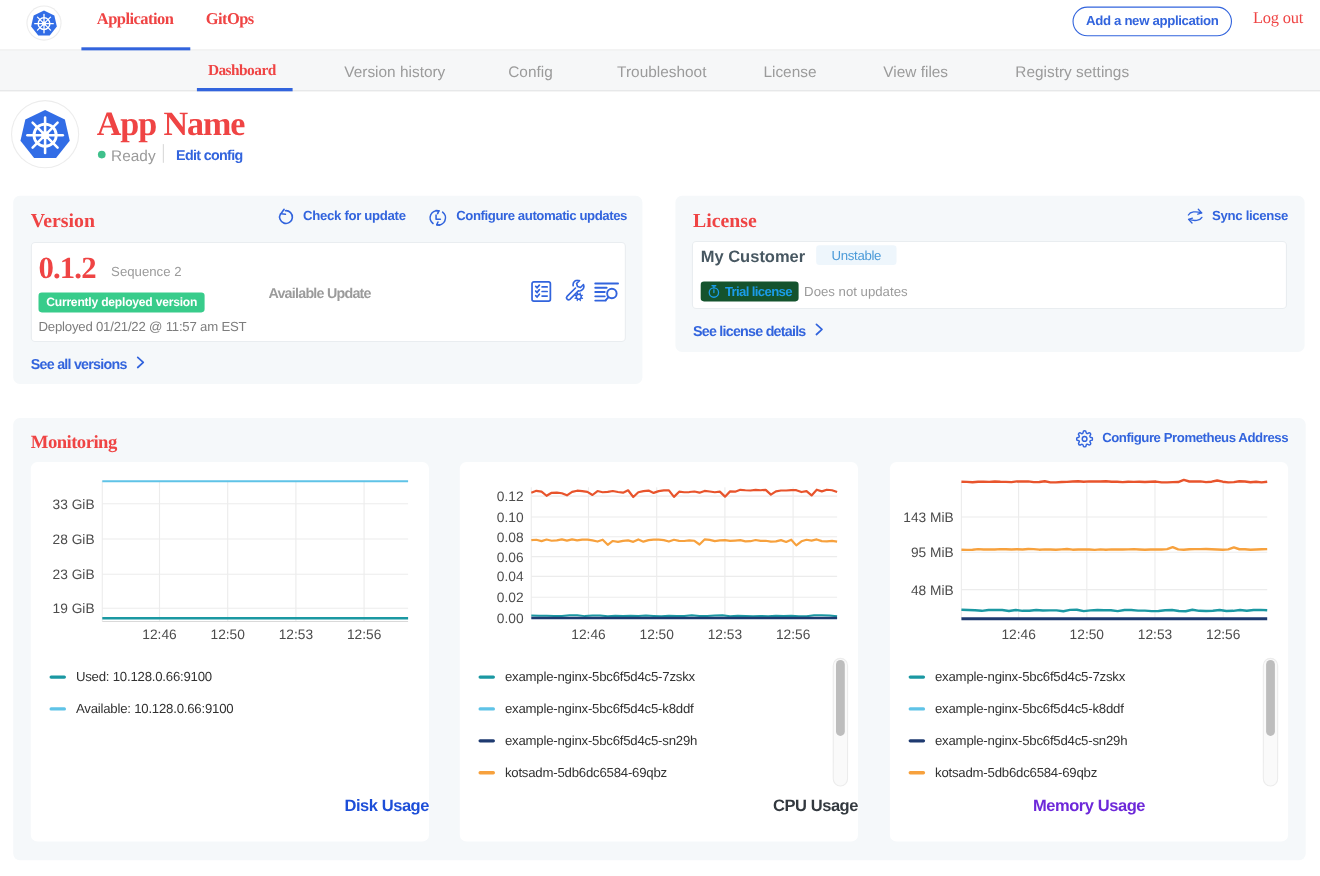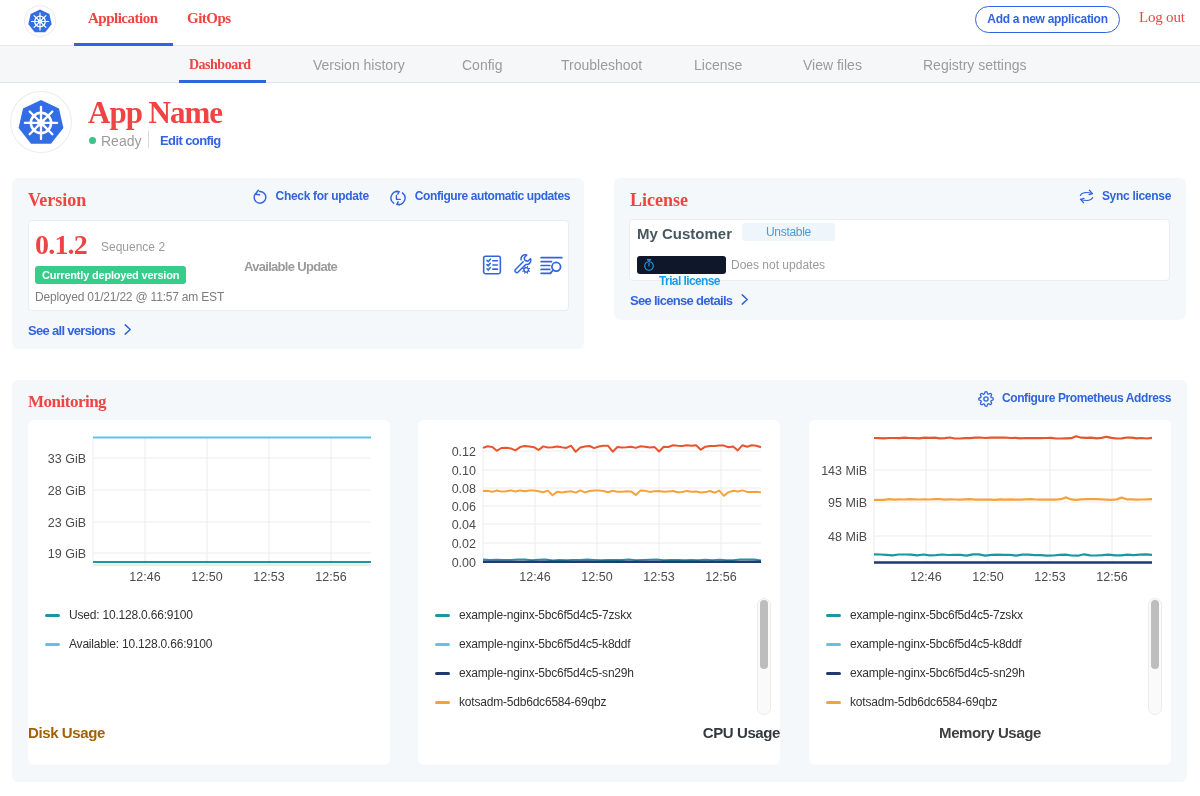--- a/index.html
+++ b/index.html
@@ -142,22 +142,22 @@
     <path d="M 3.0 9.4 C 5.5 4.8, 13 4.2, 20.4 6.6"></path>
     <path d="M 16.2 1.9 L 20.8 6.7 L 15.6 8.4"></path>
     <path d="M 21.0 12.6 C 18.5 17.2, 11 17.8, 3.6 15.4"></path>
     <path d="M 7.8 20.1 L 3.2 15.3 L 8.4 13.6"></path>
   </svg>
   <span class="link" style="font-size:12px;letter-spacing:-0.3px;">Sync license</span>
 </div>
 
 <div class="abs" style="left:629px;top:219px;width:541px;height:62px;background:#fff;border:1px solid #e9edf0;border-radius:4px;"></div>
 <div class="abs" style="left:637px;top:225px;font-size:15px;font-weight:bold;color:#475761;">My Customer</div>
-<div class="abs" style="left:742px;top:223px;height:18px;background:#eef6fc;border-radius:3px;color:#4a9ad8;font-size:12px;letter-spacing:-0.3px;line-height:18px;padding:0 24px;">Unstable</div>
-<div class="abs" style="left:637px;top:256px;height:18px;background:#0f172a;border-radius:3px;color:#1b9ce8;font-size:12px;font-weight:bold;letter-spacing:-0.6px;line-height:18px;padding:16px 6px 0 22px;">Trial license</div>
+<div class="abs" style="left:742px;top:223px;height:18px;background:#eef6fc;border-radius:3px;color:#4a9ad8;font-size:12px;letter-spacing:-0.3px;line-height:18px;padding:0 14px;">Unstable</div>
+<div class="abs" style="left:637px;top:256px;height:18px;background:#14532d;border-radius:3px;color:#1b9ce8;font-size:12px;font-weight:bold;letter-spacing:-0.6px;line-height:18px;padding:0 6px 0 22px;">Trial license</div>
 <svg class="abs" style="left:643px;top:259px;" width="12" height="12" viewBox="0 0 24 24" fill="none" stroke="#1b9ce8" stroke-width="2.4" stroke-linecap="round">
   <circle cx="12" cy="14" r="8.5"></circle>
       <line x1="12" y1="14" x2="12" y2="9"></line>
       <line x1="9" y1="1.5" x2="15" y2="1.5" stroke-width="3"></line>
       <line x1="12" y1="2" x2="12" y2="5"></line>
 </svg>
 <div class="abs gray" style="left:731px;top:258px;font-size:12px;">Does not updates</div>
 <div class="abs flexr" style="left:630px;top:293px;height:15px;">
   <span class="link" style="font-size:13px;letter-spacing:-0.7px;">See license details</span>
   <svg style="margin-left:7px;" width="11" height="13" viewBox="0 0 12 12" fill="none" stroke="#3264dd" stroke-width="1.7" stroke-linecap="round" stroke-linejoin="round">
@@ -195,21 +195,21 @@
         <text x="179" y="161" text-anchor="middle" font-size="12.5" fill="#4c4c4c" font-family="Liberation Sans, sans-serif">12:50</text>
         <text x="241" y="161" text-anchor="middle" font-size="12.5" fill="#4c4c4c" font-family="Liberation Sans, sans-serif">12:53</text>
         <text x="303" y="161" text-anchor="middle" font-size="12.5" fill="#4c4c4c" font-family="Liberation Sans, sans-serif">12:56</text>
         <polyline points="65.0,17.5 343.0,17.5" fill="none" stroke="#5fc3e7" stroke-width="2" stroke-linejoin="round"></polyline>
         <polyline points="65.0,142.0 343.0,142.0" fill="none" stroke="#1a98a2" stroke-width="2.2" stroke-linejoin="round"></polyline>
       </svg>
 <div class="abs" style="left:17px;top:194px;width:15px;height:2.6px;border-radius:2px;background:#1a98a2;"></div>
 <div class="abs" style="left:41px;top:188px;font-size:12px;letter-spacing:-0.2px;color:#323232;">Used: 10.128.0.66:9100</div>
 <div class="abs" style="left:17px;top:223px;width:15px;height:2.6px;border-radius:2px;background:#5fc3e7;"></div>
 <div class="abs" style="left:41px;top:217px;font-size:12px;letter-spacing:-0.2px;color:#323232;">Available: 10.128.0.66:9100</div>
-<div class="abs" style="left:0;top:304px;width:362px;text-align:left;font-size:15px;font-weight:bold;letter-spacing:-0.4px;color:#a16207;">Disk Usage</div>
+<div class="abs" style="left:0;top:304px;width:362px;text-align:right;font-size:15px;font-weight:bold;letter-spacing:-0.4px;color:#1d4ed8;">Disk Usage</div>
 </div>
 <div class="abs" style="left:418px;top:420px;width:362px;height:345px;background:#fff;border-radius:6px;">
 <svg class="abs" style="left:0;top:0;" width="362" height="170" viewBox="0 0 362 170">
         <line x1="65" y1="23" x2="65" y2="142" stroke="#ececec" stroke-width="1"></line>
         <line x1="117" y1="23" x2="117" y2="142" stroke="#ececec" stroke-width="1"></line>
         <line x1="179" y1="23" x2="179" y2="142" stroke="#ececec" stroke-width="1"></line>
         <line x1="241" y1="23" x2="241" y2="142" stroke="#ececec" stroke-width="1"></line>
         <line x1="303" y1="23" x2="303" y2="142" stroke="#ececec" stroke-width="1"></line>
         <line x1="65" y1="31" x2="343" y2="31" stroke="#ececec" stroke-width="1"></line>
         <line x1="65" y1="50" x2="343" y2="50" stroke="#ececec" stroke-width="1"></line>
@@ -271,16 +271,16 @@
 <div class="abs" style="left:17px;top:194px;width:15px;height:2.6px;border-radius:2px;background:#1a98a2;"></div>
 <div class="abs" style="left:41px;top:188px;font-size:12px;letter-spacing:-0.2px;color:#323232;">example-nginx-5bc6f5d4c5-7zskx</div>
 <div class="abs" style="left:17px;top:223px;width:15px;height:2.6px;border-radius:2px;background:#5fc3e7;"></div>
 <div class="abs" style="left:41px;top:217px;font-size:12px;letter-spacing:-0.2px;color:#323232;">example-nginx-5bc6f5d4c5-k8ddf</div>
 <div class="abs" style="left:17px;top:252px;width:15px;height:2.6px;border-radius:2px;background:#1e3a70;"></div>
 <div class="abs" style="left:41px;top:246px;font-size:12px;letter-spacing:-0.2px;color:#323232;">example-nginx-5bc6f5d4c5-sn29h</div>
 <div class="abs" style="left:17px;top:281px;width:15px;height:2.6px;border-radius:2px;background:#f7a13d;"></div>
 <div class="abs" style="left:41px;top:275px;font-size:12px;letter-spacing:-0.2px;color:#323232;">kotsadm-5db6dc6584-69qbz</div>
 <div class="abs" style="left:339px;top:178px;width:14px;height:117px;background:#fafafa;border:1px solid #ececec;border-radius:7px;"></div>
 <div class="abs" style="left:342px;top:180px;width:8px;height:69px;background:#bdbdbd;border-radius:4px;"></div>
-<div class="abs" style="left:0;top:304px;width:362px;text-align:center;font-size:15px;font-weight:bold;letter-spacing:-0.4px;color:#404040;">Memory Usage</div>
+<div class="abs" style="left:0;top:304px;width:362px;text-align:center;font-size:15px;font-weight:bold;letter-spacing:-0.4px;color:#6d28d9;">Memory Usage</div>
 </div>
 
 </div>
 
 </body></html>

